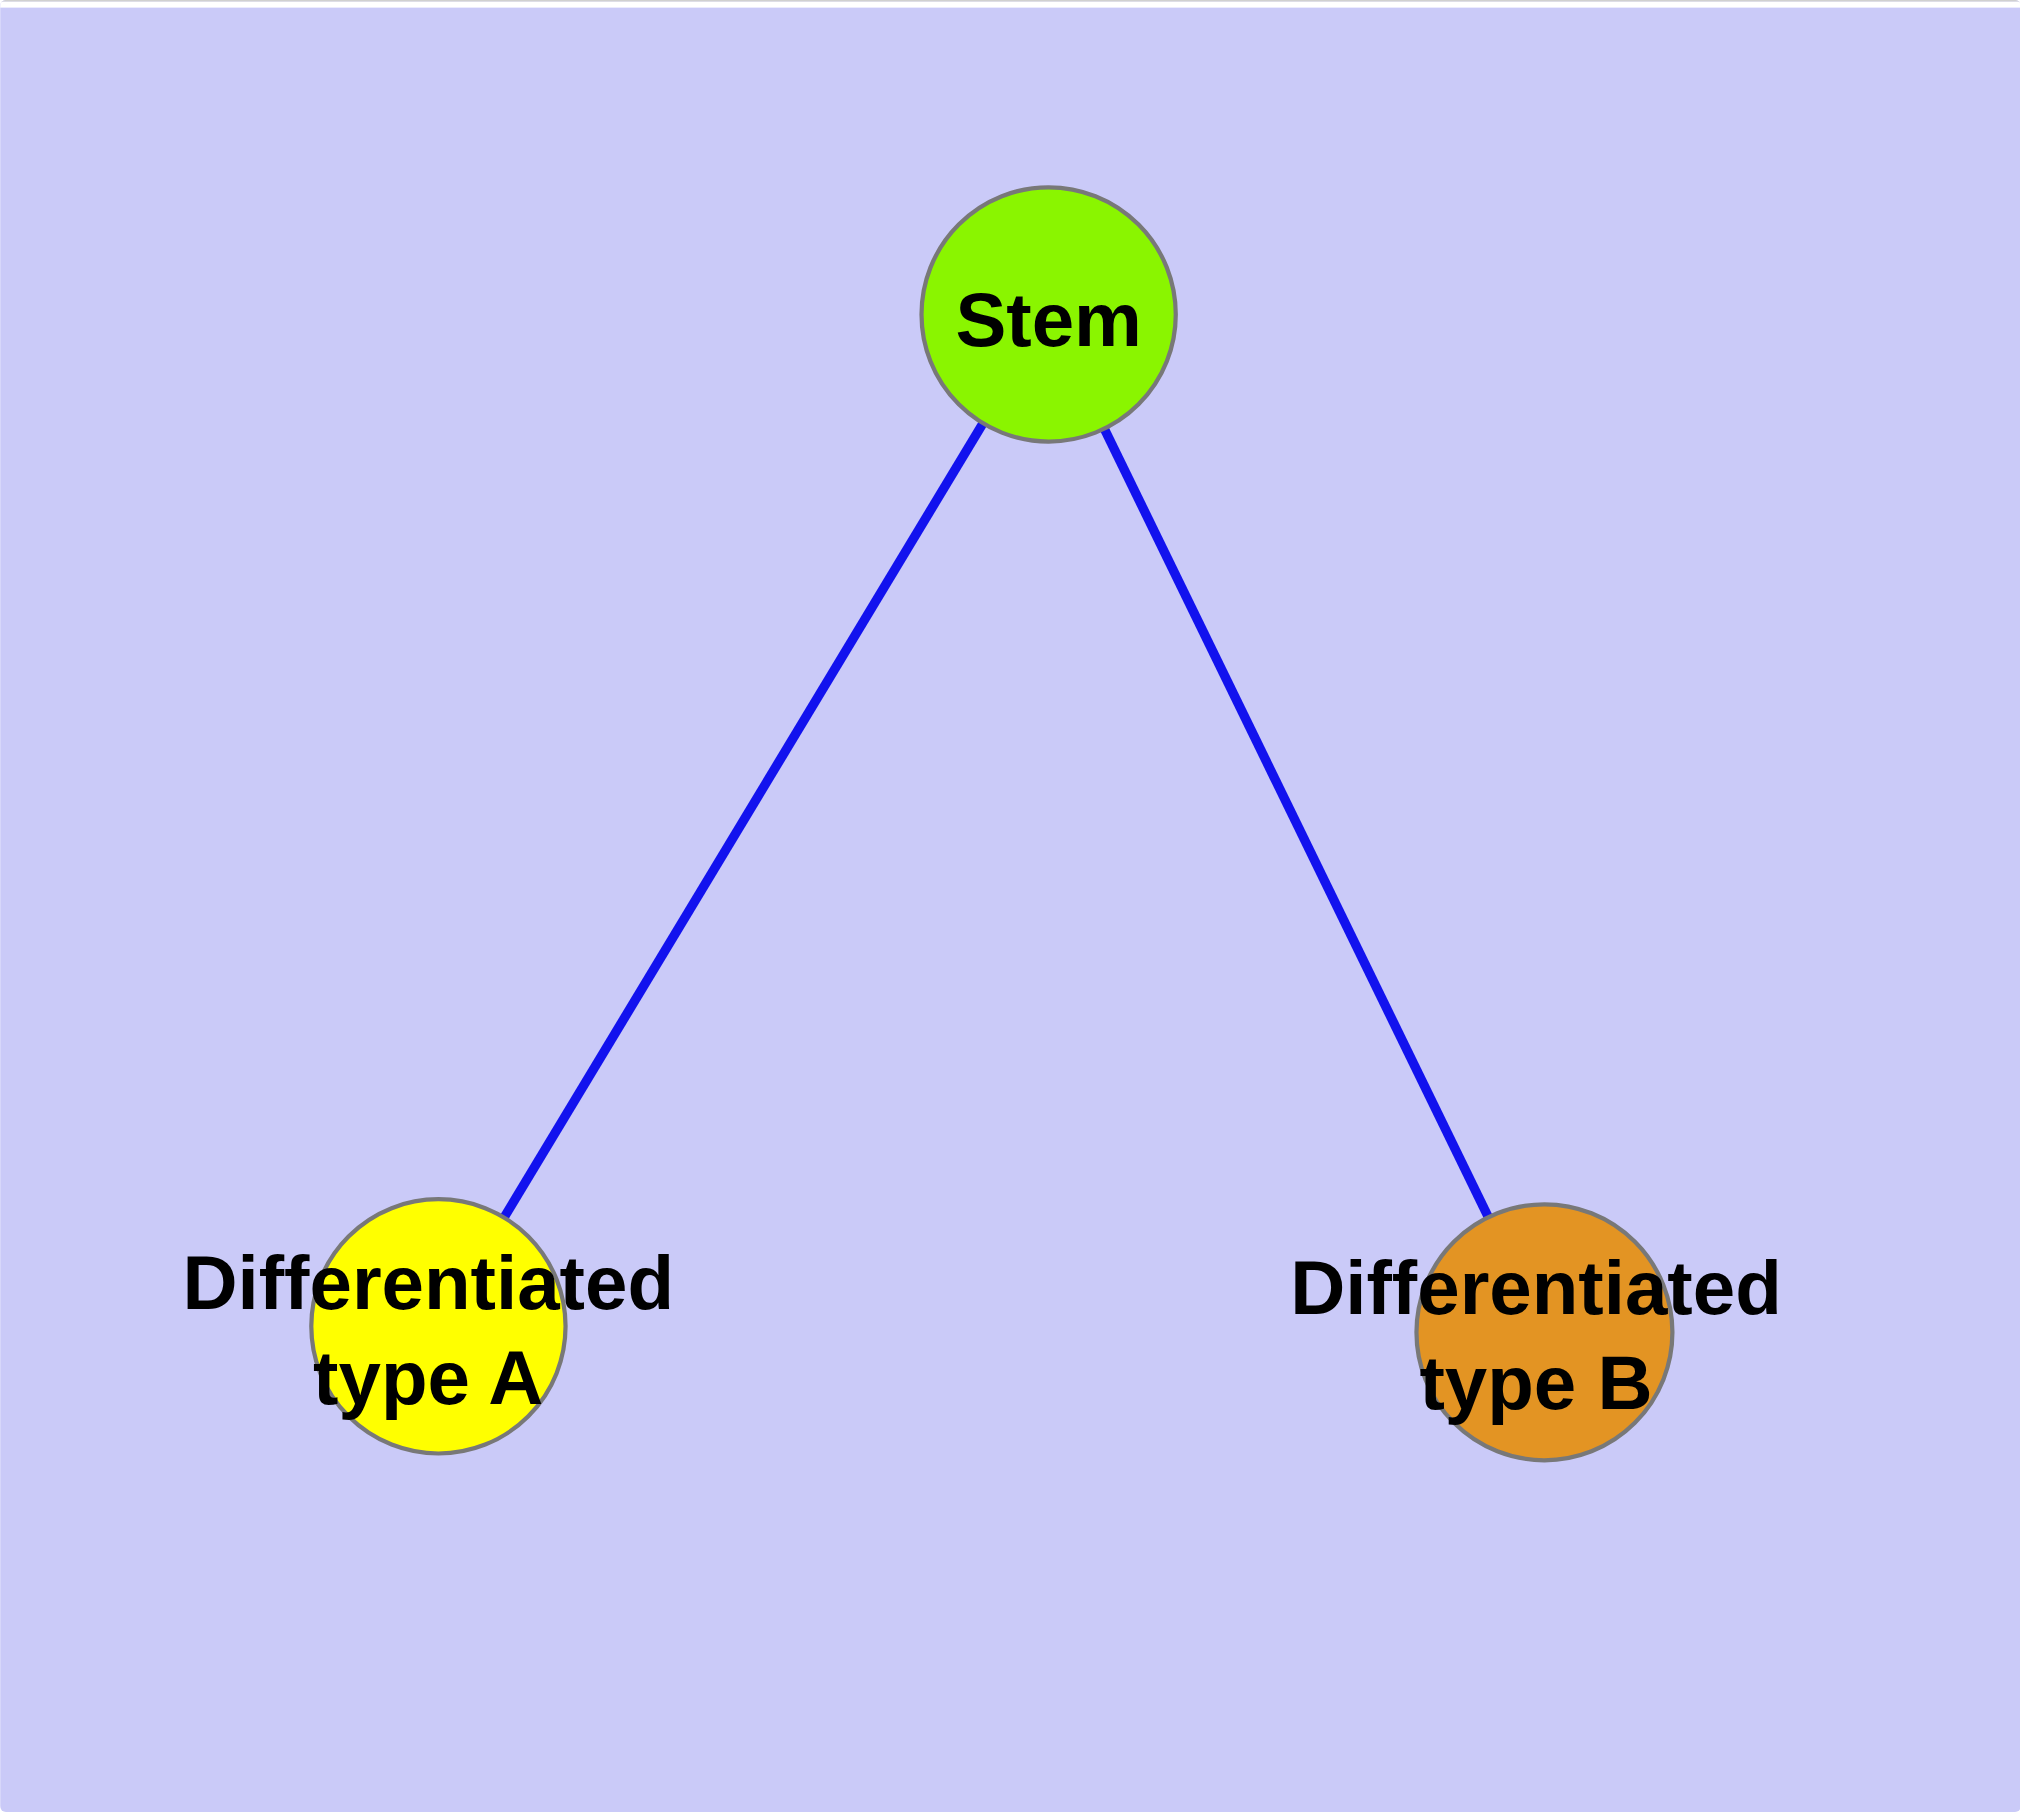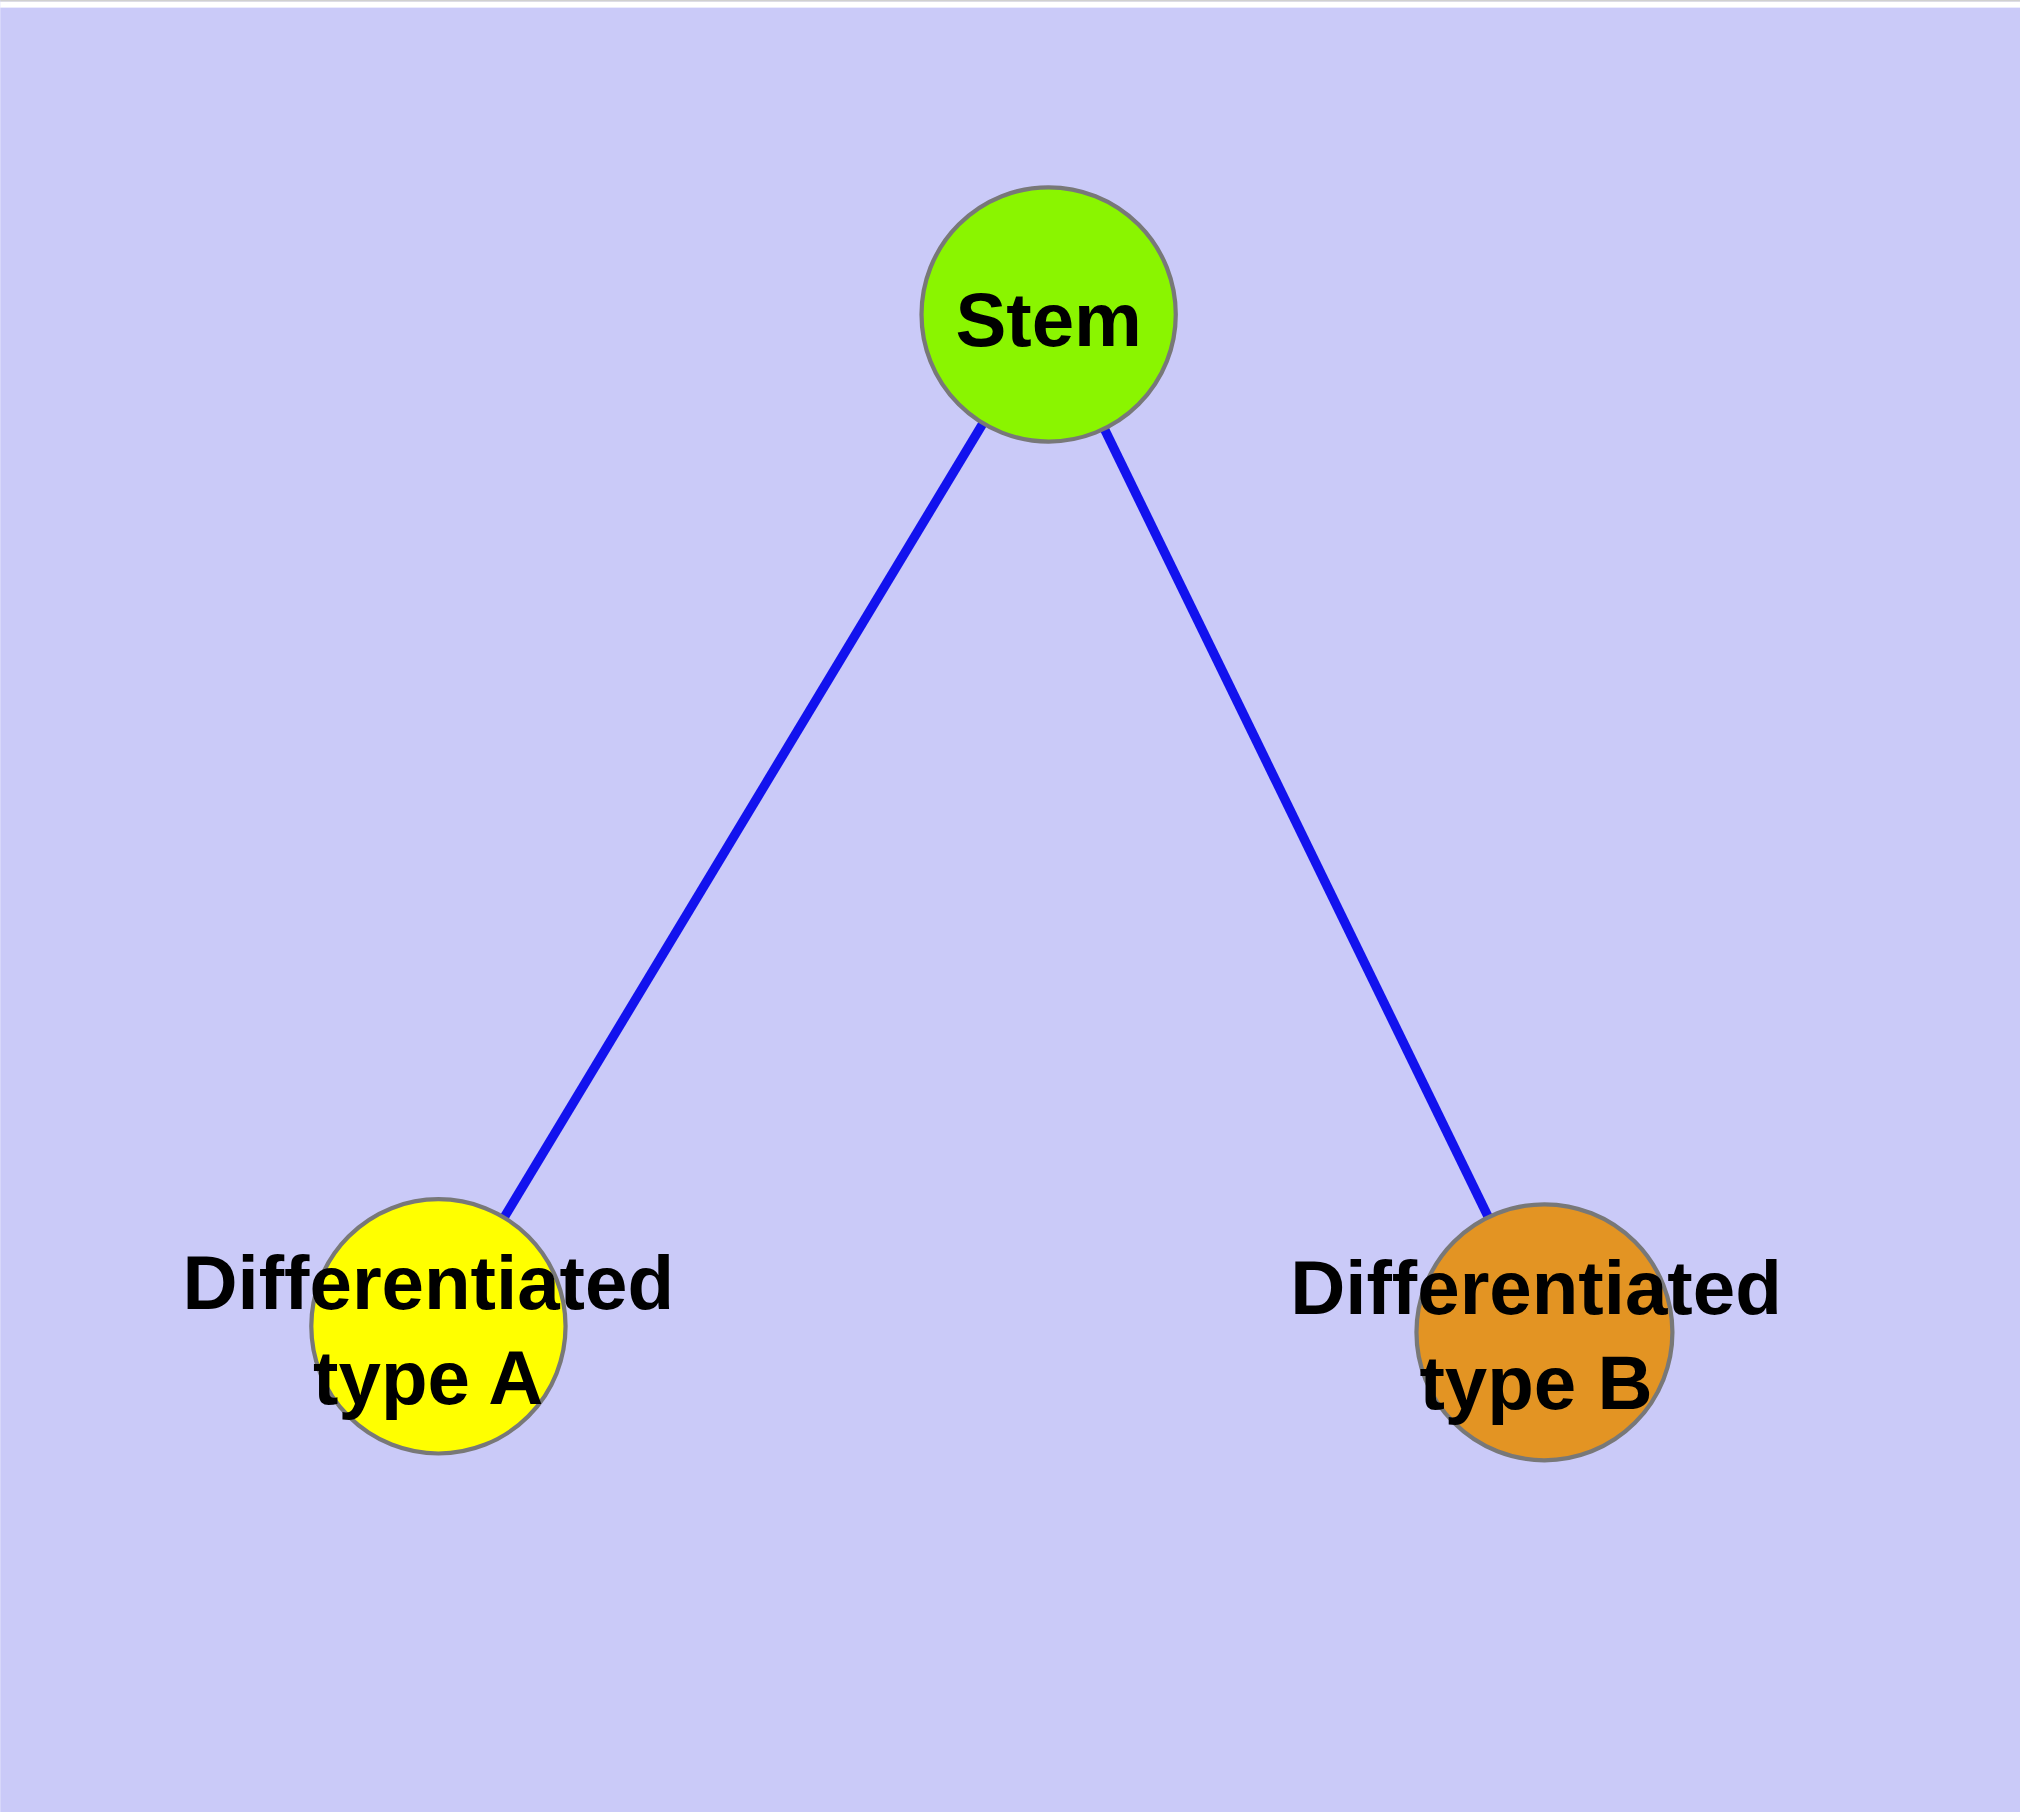--- a/index.html
+++ b/index.html
@@ -5,20 +5,21 @@
   html, body {
     margin: 0;
     padding: 0;
   }
   .stage {
     position: relative;
     width: 2021px;
     height: 1812px;
     overflow: hidden;
     font-family: "Liberation Sans", sans-serif;
+    border-radius: 6px;
   }
   svg.graph {
     display: block;
     width: 2021px;
     height: 1812px;
   }
   .edge {
     fill: none;
     stroke-width: 11px;
     stroke-linecap: butt;

